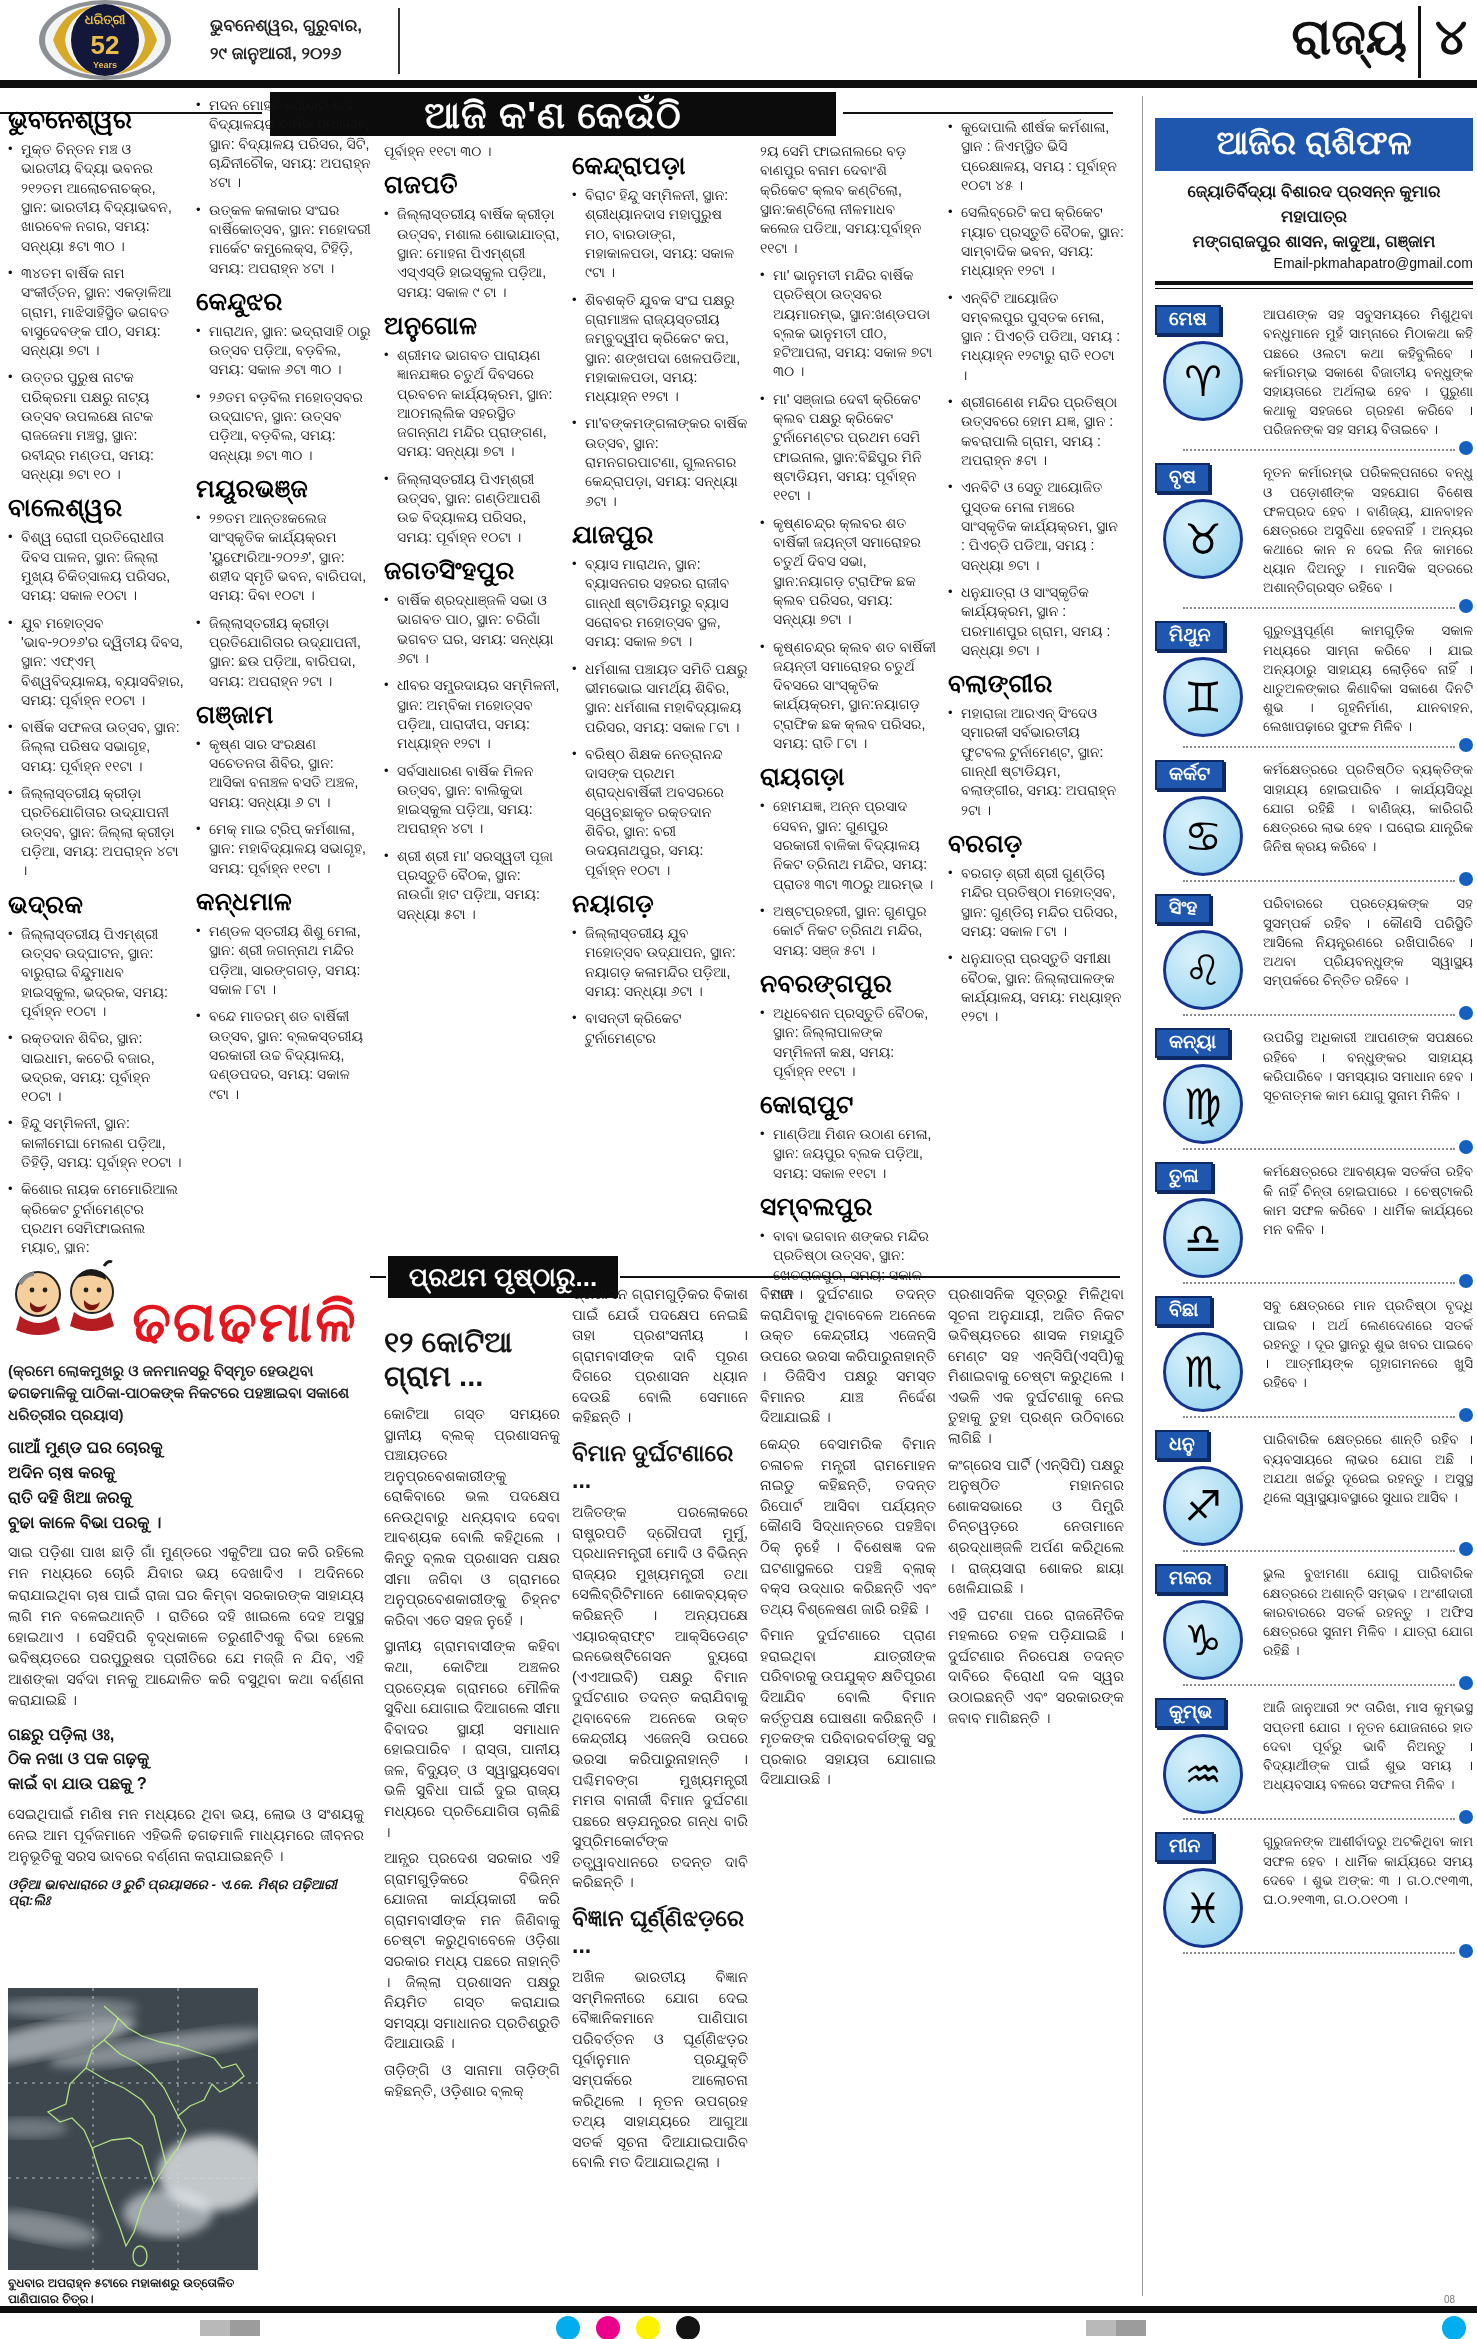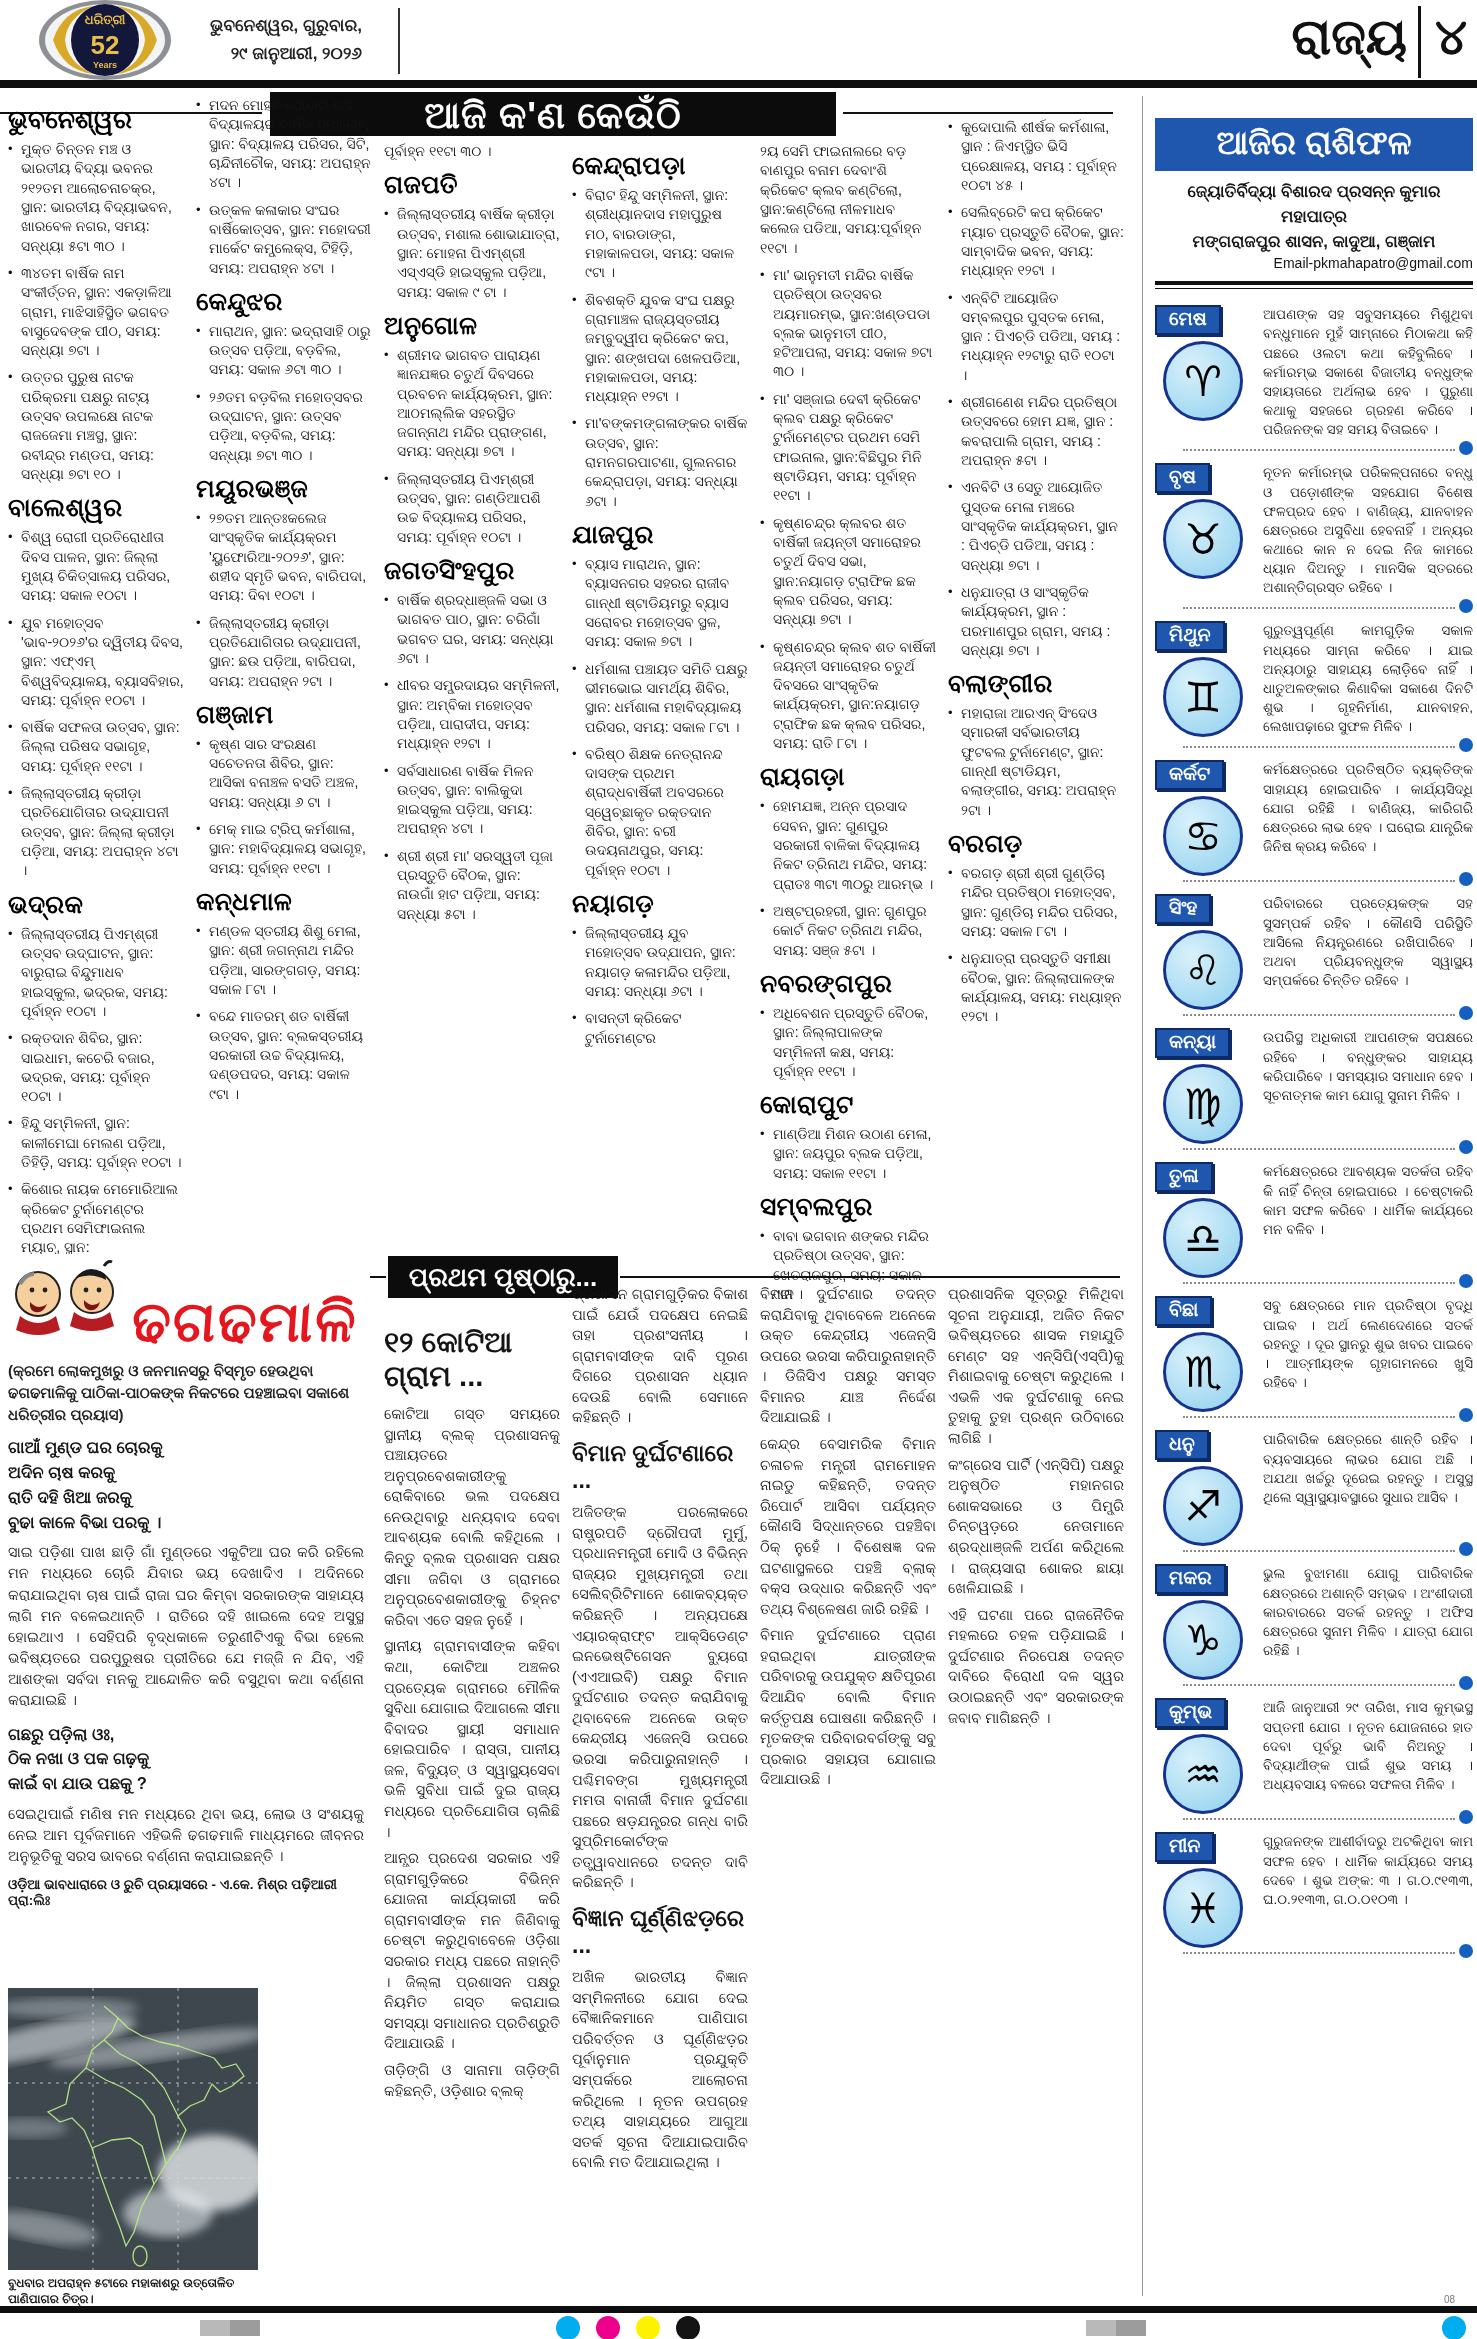--- a/index.html
+++ b/index.html
@@ -1,20 +1,20 @@
 <!DOCTYPE html>
 <html><head>
 <meta charset="utf-8">
 <style>
   html,body{margin:0;padding:0;}
   body{width:1477px;height:2339px;position:relative;background:#fff;
        font-family:"Liberation Sans",sans-serif;color:#141414;overflow:hidden;}
   .abs{position:absolute;}
   
-  #dateline{left:210px;top:12px;font-size:17px;font-weight:bold;line-height:1.65;color:#222;text-align:right;}
+  #dateline{left:210px;top:12px;font-size:17px;font-weight:bold;line-height:1.65;color:#222;}
   #mast-rule{left:398px;top:8px;width:2px;height:66px;background:#333;}
   #section-name{right:70px;top:8px;font-size:50px;font-weight:bold;color:#111;}
   #page-rule{right:56px;top:6px;width:3px;height:72px;background:#111;}
   #page-num{right:10px;top:8px;font-size:50px;font-weight:bold;color:#111;}
   #mast-bar{left:0;top:80px;width:1477px;height:8px;background:#0e0e0e;}
   
   #main-banner{left:270px;top:92px;width:566px;height:44px;background:#0c0c0c;color:#fff;
     font-size:37px;font-weight:bold;text-align:center;line-height:47px;letter-spacing:1px;}
   .banner-rule{top:112px;height:2px;background:#111;}
   
@@ -24,21 +24,21 @@
   .item::before{content:"•";position:absolute;left:0;top:0;font-size:13px;}
   .cont{font-size:14px;line-height:1.38;margin:0 0 8px;}
   
   #cartoon{left:8px;top:1258px;width:356px;height:724px;overflow:hidden;}
   #cartoon-head{display:flex;align-items:flex-end;}
   #cartoon-title{color:#e3171d;font-size:56px;font-weight:bold;transform:skewX(-4deg);
      line-height:1;margin-left:6px;letter-spacing:2px;}
   .cartoon-intro{font-size:15px;line-height:1.45;margin-top:10px;font-weight:bold;color:#222;}
   .poem{font-size:16.5px;font-weight:bold;line-height:1.5;margin-top:10px;}
   .cartoon-prose{font-size:14.5px;line-height:1.46;text-align:justify;margin-top:8px;}
-  .cartoon-credit{font-size:13.5px;font-weight:bold;margin-top:10px;}
+  .cartoon-credit{font-size:13.5px;font-weight:bold;margin-top:10px;font-style:italic;}
   
   #fp-banner{left:388px;top:1256px;width:230px;height:42px;background:#0c0c0c;color:#fff;
      font-size:26px;font-weight:bold;text-align:center;line-height:42px;}
   .fp-rule{top:1276px;height:2px;background:#111;}
   .artcol{position:absolute;width:176px;overflow:hidden;}
   .artcol p{font-size:14.5px;line-height:1.42;text-align:justify;margin:0 0 6px;}
   .art-h1{font-size:29px;font-weight:bold;margin:20px 0 10px;}
   .art-h2{font-size:23px;font-weight:bold;margin:12px 0 8px;}
   
   #satellite{left:8px;top:1988px;width:250px;height:282px;background:#3e474e;}

